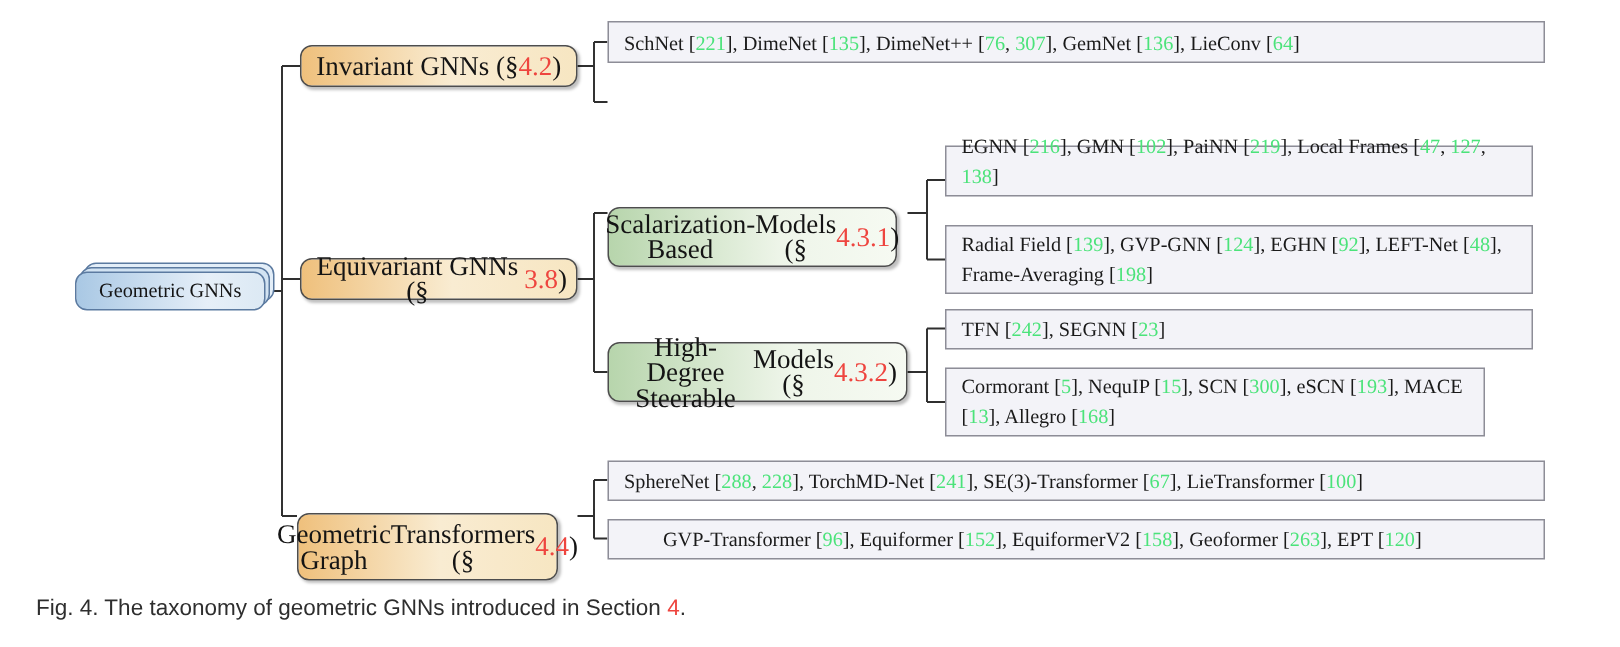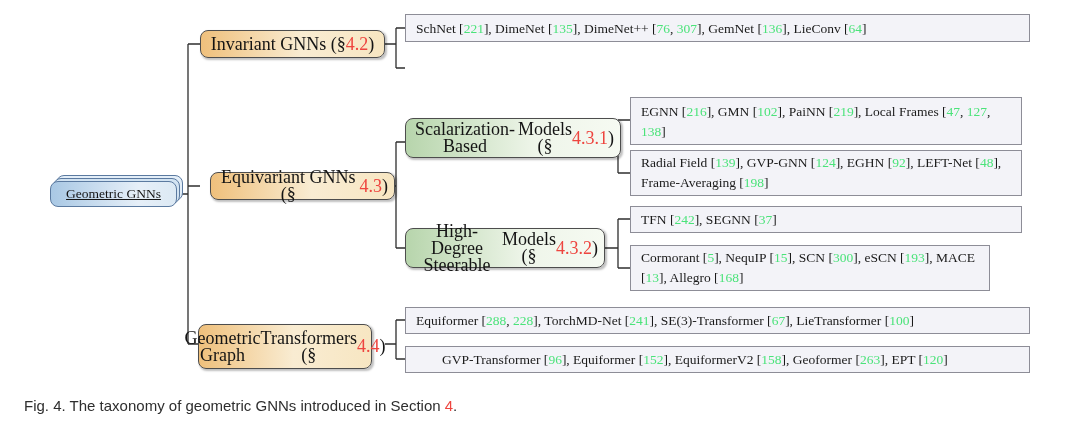--- a/index.html
+++ b/index.html
@@ -32,21 +32,21 @@
     font-size:18px;line-height:17px;color:#141414;
     display:flex;align-items:center;justify-content:center;text-align:center;
     box-shadow:1.5px 1.5px 2px rgba(0,0,0,0.25);
     padding:2px 6px;
   }
   .tan{background:linear-gradient(90deg,#efc07c 0%,#f9ecd2 55%,#f7e6c2 100%);}
   .green{background:linear-gradient(90deg,#b7d5ac 0%,#eef5e9 60%,#f6faf2 100%);}
   .root{z-index:2;}
   .root .stack,.root .face{
     position:absolute;inset:0;box-sizing:border-box;
-    border:1.3px solid #5b7aa0;border-radius:8px;text-decoration:underline;
+    border:1.3px solid #5b7aa0;border-radius:8px;
   }
   .root .s2{transform:translate(6px,-6px);background:#e3eef8;}
   .root .s1{transform:translate(3px,-3px);background:#d2e3f2;}
   .root .face{
     background:linear-gradient(90deg,#a9c8e4 0%,#e6eff8 70%,#dce9f4 100%);
     display:flex;align-items:center;justify-content:center;
     font-size:13.5px;color:#141414;
   }
   .cite{color:var(--cite-green);}
   .secref{color:var(--section-red);}
@@ -75,73 +75,73 @@
     <span class="stack s1"></span>
     <span class="face">Geometric GNNs</span>
   </div>
 
   <div class="node branch tan" style="left:200px;top:30px;width:185px;height:28px;">
       <span>Invariant GNNs (§ </span>
       <span class="secref">4.2</span>
       <span>)</span>
     </div>
 
-  <div class="node branch tan" style="left:200px;top:172px;width:185px;height:28px;margin-left:10px;">
+  <div class="node branch tan" style="left:200px;top:172px;width:185px;height:28px;">
       <span>Equivariant GNNs (§ </span>
-      <span class="secref">4.3</span>
+      <span class="secref">3.8</span>
       <span>)</span>
     </div>
 
-  <div class="node branch tan" style="left:198px;top:324px;width:174px;height:45px;">
+  <div class="node branch tan" style="left:198px;top:342px;width:174px;height:45px;">
       <span>Geometric Graph</span>
       <br>
       <span>Transformers (§ </span>
       <span class="secref">4.4</span>
       <span>)</span>
     </div>
 
-  <div class="node branch green" style="left:405px;top:118px;width:216px;height:40px;">
+  <div class="node branch green" style="left:405px;top:138px;width:193px;height:40px;">
       <span>Scalarization-Based</span>
       <br>
       <span>Models (§ </span>
       <span class="secref">4.3.1</span>
       <span>)</span>
     </div>
 
   <div class="node branch green" style="left:405px;top:228px;width:200px;height:40px;">
       <span>High-Degree Steerable</span>
       <br>
       <span>Models (§ </span>
       <span class="secref">4.3.2</span>
       <span>)</span>
     </div>
 
   <div class="node leaf" style="left:405px;top:14px;width:625px;height:28px;">
     <div class="inner"><span>SchNet [</span><span class="cite">221</span><span>], DimeNet [</span><span class="cite">135</span><span>], DimeNet++ [</span><span class="cite">76</span><span>, </span><span class="cite">307</span><span>], GemNet [</span><span class="cite">136</span><span>], LieConv [</span><span class="cite">64</span><span>]</span></div>
   </div>
 
 
-  <div class="node leaf" style="left:630px;top:97px;width:392px;height:48px;">
+  <div class="node leaf" style="left:630px;top:97px;width:392px;height:34px;">
     <div class="inner"><span>EGNN [</span><span class="cite">216</span><span>], GMN [</span><span class="cite">102</span><span>], PaiNN [</span><span class="cite">219</span><span>], Local Frames [</span><span class="cite">47</span><span>, </span><span class="cite">127</span><span>, </span><span class="cite">138</span><span>]</span></div>
   </div>
 
   <div class="node leaf" style="left:630px;top:150px;width:392px;height:46px;">
     <div class="inner"><span>Radial Field [</span><span class="cite">139</span><span>], GVP-GNN [</span><span class="cite">124</span><span>], EGHN [</span><span class="cite">92</span><span>], LEFT-Net [</span><span class="cite">48</span><span>], Frame-Averaging [</span><span class="cite">198</span><span>]</span></div>
   </div>
 
   <div class="node leaf" style="left:630px;top:206px;width:392px;height:27px;">
-    <div class="inner"><span>TFN [</span><span class="cite">242</span><span>], SEGNN [</span><span class="cite">37</span><span>]</span></div>
+    <div class="inner"><span>TFN [</span><span class="cite">242</span><span>], SEGNN [</span><span class="cite">23</span><span>]</span></div>
   </div>
 
   <div class="node leaf" style="left:630px;top:245px;width:360px;height:46px;">
     <div class="inner"><span>Cormorant [</span><span class="cite">5</span><span>], NequIP [</span><span class="cite">15</span><span>], SCN [</span><span class="cite">300</span><span>], eSCN [</span><span class="cite">193</span><span>], MACE [</span><span class="cite">13</span><span>], Allegro [</span><span class="cite">168</span><span>]</span></div>
   </div>
 
   <div class="node leaf" style="left:405px;top:307px;width:625px;height:27px;">
-    <div class="inner"><span>Equiformer [</span><span class="cite">288</span><span>, </span><span class="cite">228</span><span>], TorchMD-Net [</span><span class="cite">241</span><span>], SE(3)-Transformer [</span><span class="cite">67</span><span>], LieTransformer [</span><span class="cite">100</span><span>]</span></div>
+    <div class="inner"><span>SphereNet [</span><span class="cite">288</span><span>, </span><span class="cite">228</span><span>], TorchMD-Net [</span><span class="cite">241</span><span>], SE(3)-Transformer [</span><span class="cite">67</span><span>], LieTransformer [</span><span class="cite">100</span><span>]</span></div>
   </div>
 
   <div class="node leaf" style="left:405px;top:346px;width:625px;height:27px;padding-left:36px;">
     <div class="inner"><span>GVP-Transformer [</span><span class="cite">96</span><span>], Equiformer [</span><span class="cite">152</span><span>], EquiformerV2 [</span><span class="cite">158</span><span>], Geoformer [</span><span class="cite">263</span><span>], EPT [</span><span class="cite">120</span><span>]</span></div>
   </div>
 
   <div class="caption"><span>Fig. 4. The taxonomy of geometric GNNs introduced in Section </span><span class="secref">4</span><span>.</span></div>
 
 </div>
 

